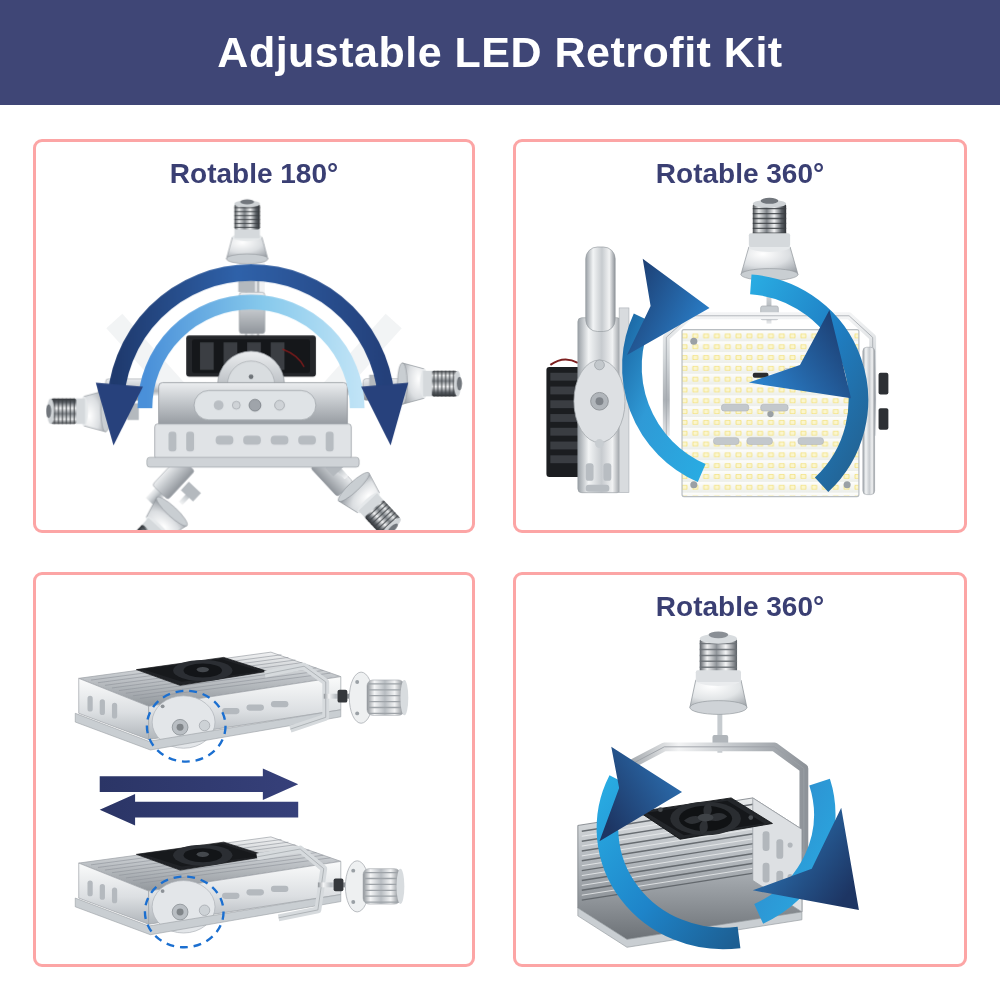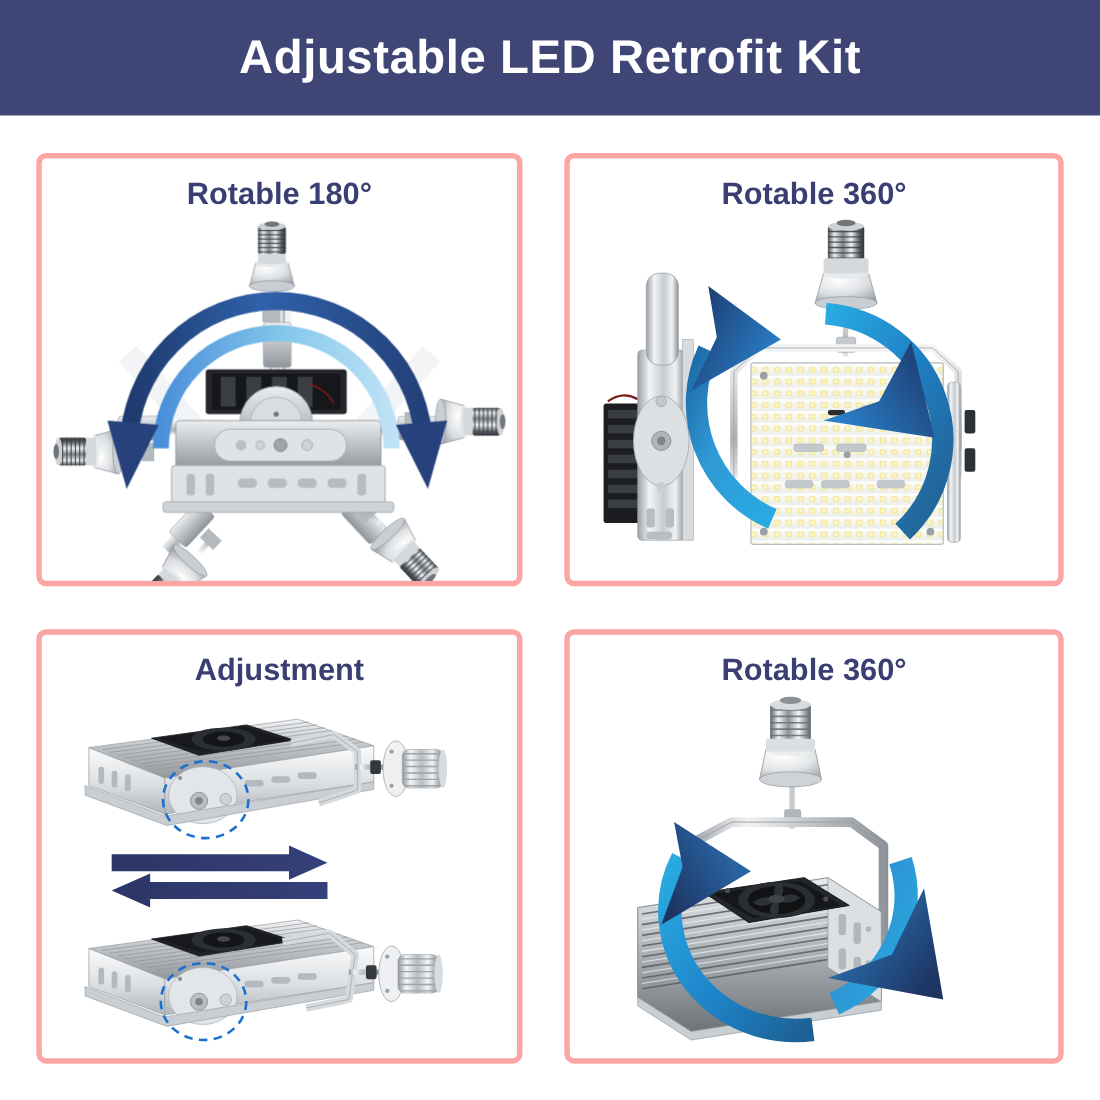--- a/index.html
+++ b/index.html
@@ -26,21 +26,21 @@
     white-space:nowrap;
   }
 
   
   .grid{
     position:absolute;left:33px;top:139px;width:934px;height:828px;
   }
   .panel{
     position:absolute;
     box-sizing:border-box;
-    border:5px solid #fca5a5;
+    border:3px solid #fca5a5;
     border-radius:9px;
     background:#ffffff;
     overflow:hidden;
   }
   .p1{left:0px;  top:0px;   width:442px;height:394px;}
   .p2{left:480px;top:0px;   width:454px;height:394px;}
   .p3{left:0px;  top:433px; width:442px;height:395px;}
   .p4{left:480px;top:433px; width:454px;height:395px;}
 
   .panel-title{
@@ -375,21 +375,20 @@
             <path d="M238 96 A118 118 0 0 1 310 300" stroke="url(#ring360a)" stroke-width="20"></path>
             <path d="M188 288 A118 118 0 0 1 128 130" stroke="url(#ring360b)" stroke-width="20"></path>
           </g>
           <polygon points="128,70 196,120 112,168 136,118" fill="url(#headG1)"></polygon>
           <polygon points="318,122 340,212 236,196 288,178" fill="url(#headG2)"></polygon>
         </svg>
       </div>
     </div>
 
     <div class="panel p3">
-      <div class="panel-title">Adjustment</div>
       <div class="stage">
         <svg viewBox="0 0 442 347" preserveAspectRatio="xMidYMid meet">
           <defs>
             <linearGradient id="finG" x1="0" y1="0" x2="0" y2="1">
               <stop offset="0%" stop-color="#f0f1f2"></stop>
               <stop offset="45%" stop-color="#c2c6ca"></stop>
               <stop offset="100%" stop-color="#92979c"></stop>
             </linearGradient>
             <linearGradient id="sideG" x1="0" y1="0" x2="0" y2="1">
               <stop offset="0%" stop-color="#fafbfb"></stop>

